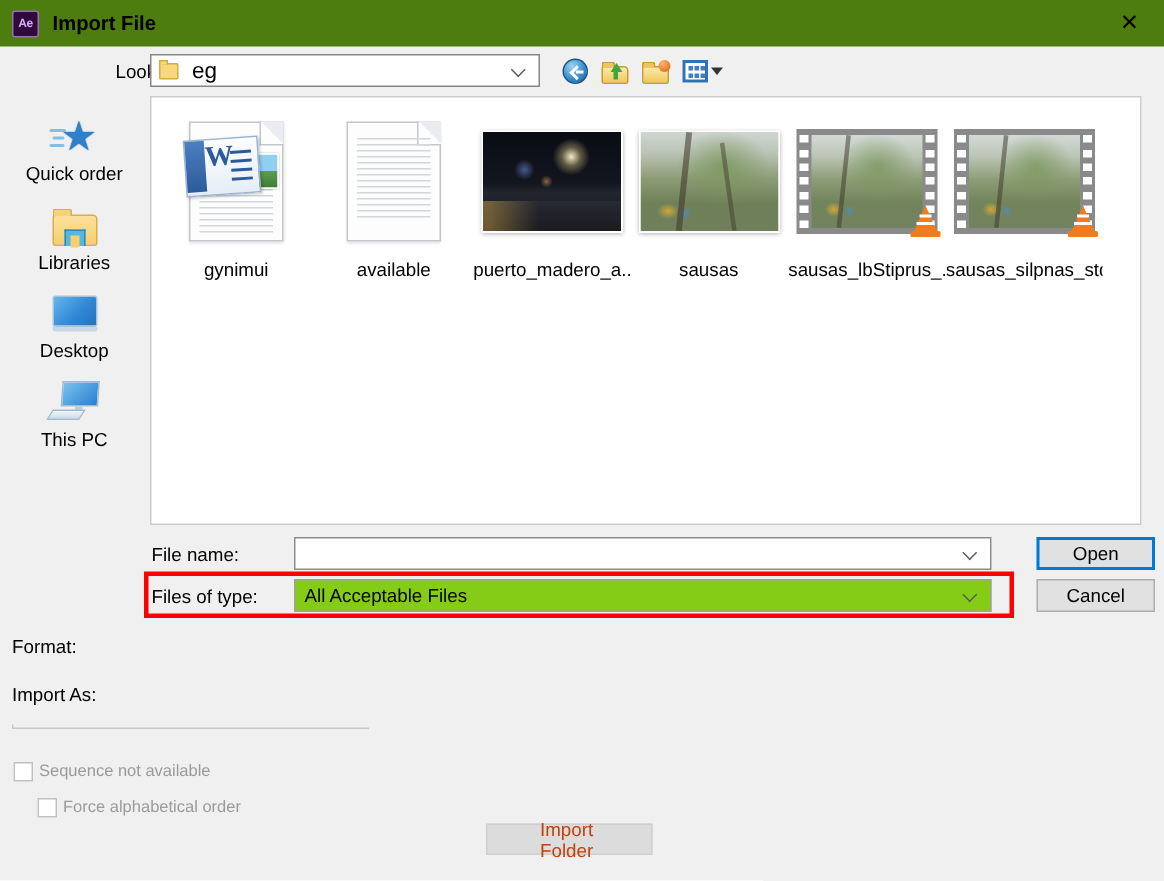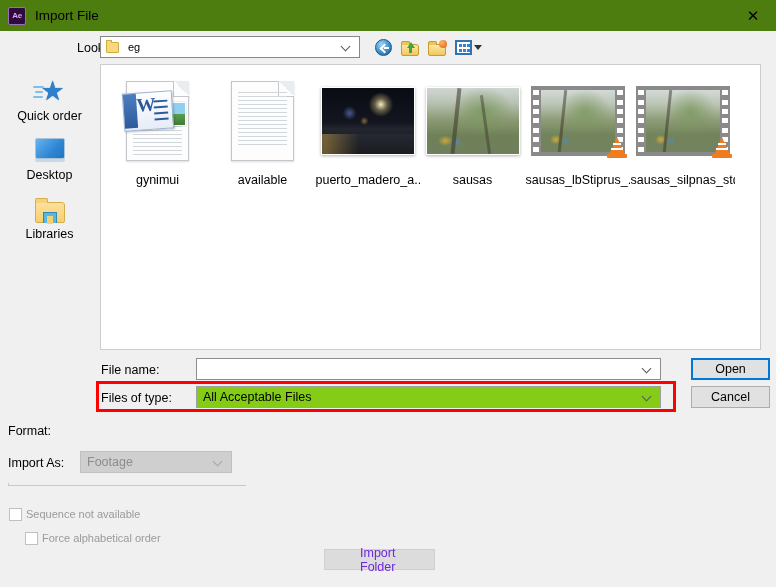--- a/index.html
+++ b/index.html
@@ -32,20 +32,21 @@
     color: #d9a7f5;
     font-size: 8px; font-weight: bold;
     display: flex; align-items: center; justify-content: center;
     letter-spacing: -0.3px;
     font-family: "Liberation Sans", sans-serif;
   }
   .title-text {
     margin-left: 9px;
     font-size: 13.5px;
     color: #000000;
+    font-weight: bold;
   }
   .close-btn {
     position: absolute; right: 0; top: 0;
     width: 46px; height: 31px;
     display: flex; align-items: center; justify-content: center;
     font-size: 15px; color: #000;
     line-height: 1;
   }
 
   
@@ -79,21 +80,21 @@
     content: "";
     position: absolute; left: 0; top: -1px;
     width: 6px; height: 3px;
     background: #f7d87a;
     border: 1px solid #d4ab3e;
     border-bottom: none;
     box-sizing: border-box;
   }
   .lookin-text {
     margin-left: 7px;
-    font-size: 11px; color: #000;
+    font-size: 15px; color: #000;
   }
   .combo-arrow {
     position: absolute; right: 8px; top: 50%;
     transform: translateY(-55%);
     width: 9px; height: 9px;
     pointer-events: none;
   }
   .combo-arrow:before {
     content: "";
     position: absolute; left: 0; top: 1px;
@@ -503,21 +504,21 @@
 
   .btn {
     position: absolute;
     background: #e1e1e1;
     border: 1px solid #adadad;
     box-sizing: border-box;
     font-size: 12.5px; color: #000;
     display: flex; align-items: center; justify-content: center;
   }
   .btn.focus { border: 2px solid #0078d7; }
-  .btn.disabled { color: #6d28d9; background: #dcdcdc; border: 1px solid #cfcfcf; padding-left: 35px; }
+  .btn.disabled { color: #c2410c; background: #dcdcdc; border: 1px solid #cfcfcf; padding-left: 35px; }
 
   .redbox {
     position: absolute; left: 96px; top: 381px;
     width: 580px; height: 31px;
     border: 3px solid #ff0000;
     box-sizing: border-box;
     pointer-events: none;
   }
 
   .sep-line {
@@ -604,39 +605,49 @@
             <div class="sp2"></div>
             <div class="sp3"></div>
             <div class="st">★</div>
           </div>
       </div>
       <div class="side-label">Quick order</div>
     </div>
 
     <div class="side-item">
       <div class="side-icon">
-        <div class="ico-desktop">
-            <div class="scr"></div>
-            <div class="base"></div>
-          </div>
-      </div>
-      <div class="side-label">Desktop</div>
-    </div>
-
-    <div class="side-item">
-      <div class="side-icon">
         <div class="ico-lib">
             <div class="body"></div>
             <div class="tab"></div>
             <div class="book"></div>
           </div>
       </div>
       <div class="side-label">Libraries</div>
     </div>
 
+    <div class="side-item">
+      <div class="side-icon">
+        <div class="ico-desktop">
+            <div class="scr"></div>
+            <div class="base"></div>
+          </div>
+      </div>
+      <div class="side-label">Desktop</div>
+    </div>
+
+    <div class="side-item">
+      <div class="side-icon">
+        <div class="ico-pc">
+            <div class="mon"></div>
+            <div class="stand"></div>
+            <div class="kb"></div>
+          </div>
+      </div>
+      <div class="side-label">This PC</div>
+    </div>
 
 
   </div>
 
   <div class="filepanel">
     <div class="file-grid">
 
       <div class="file-item">
         <div class="file-thumb">
           <div class="doc word">
@@ -787,24 +798,20 @@
 
   <div class="redbox"></div>
 
   <div class="btn focus" style="left:691px; top:358px; width:79px; height:22px;">Open</div>
   <div class="btn" style="left:691px; top:386px; width:79px; height:22px;">Cancel</div>
 
   <div class="lbl" style="left:8px; top:424px;">Format:</div>
   <div class="lbl" style="left:80px; top:424px;"></div>
 
   <div class="lbl" style="left:8px; top:456px;">Import As:</div>
-  <div class="importas">
-    <div class="val">Footage</div>
-    <div class="combo-arrow"></div>
-  </div>
 
   <div class="sep-tick"></div>
   <div class="sep-line"></div>
 
   <div class="chk" style="left:9px; top:508px;"></div>
   <div class="chk-lbl" style="left:26px; top:508px;">Sequence not available</div>
 
   <div class="chk" style="left:25px; top:532px;"></div>
   <div class="chk-lbl" style="left:42px; top:532px;">Force alphabetical order</div>
 

